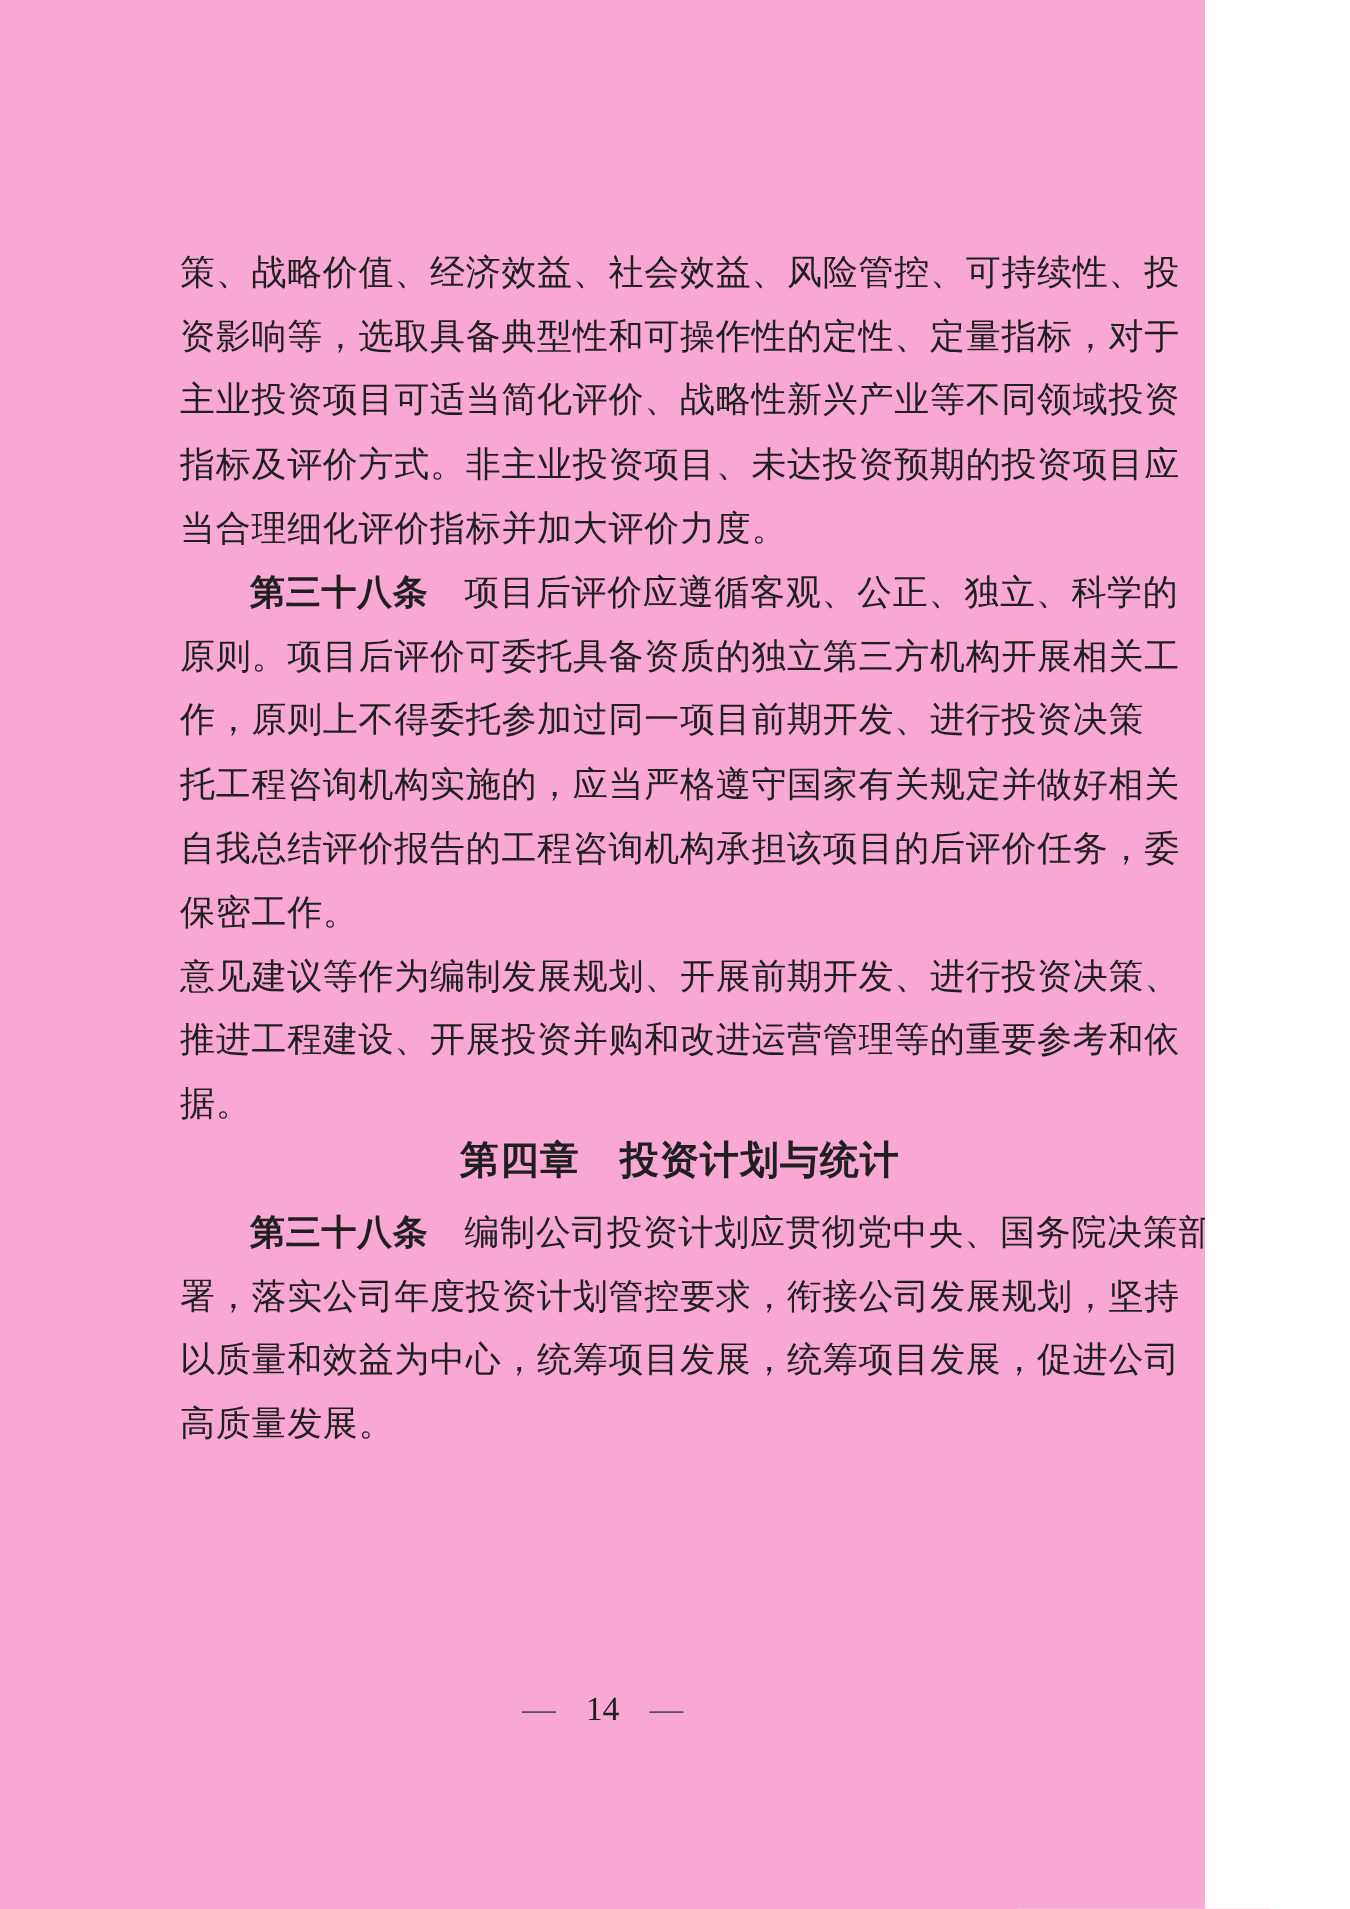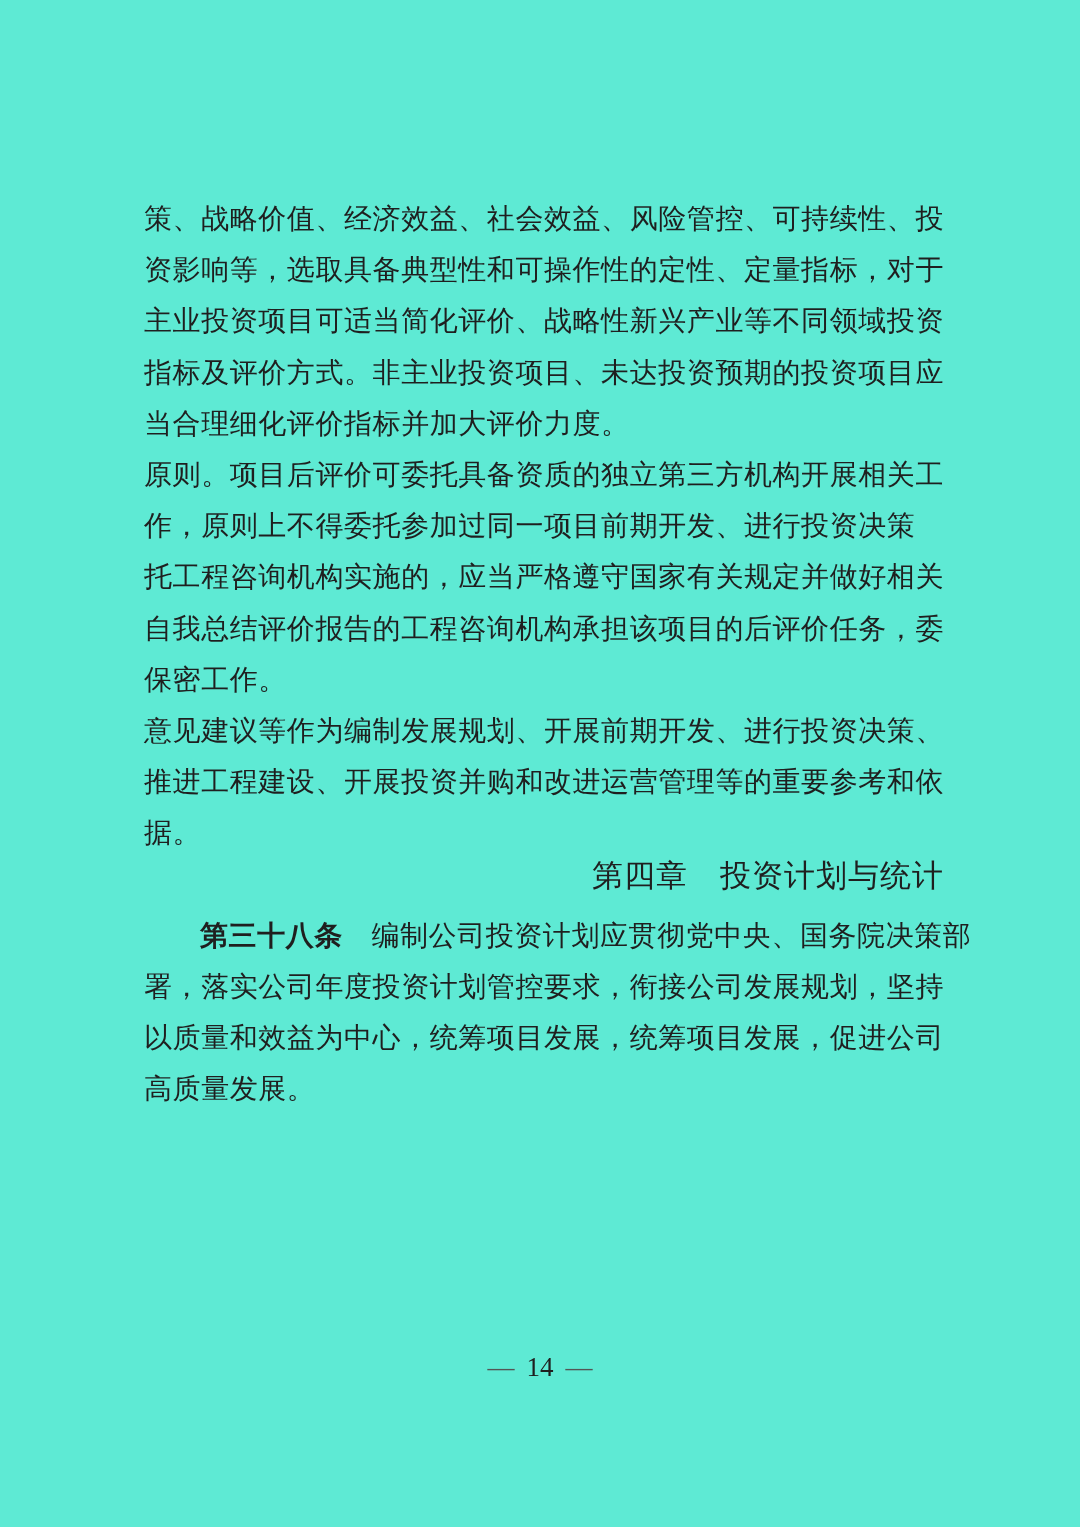--- a/index.html
+++ b/index.html
@@ -1,20 +1,20 @@
 <!DOCTYPE html>
 <html><head>
 <meta charset="utf-8">
 <style>
   html, body { margin: 0; padding: 0; }
   .page {
     position: relative;
-    width: 1080px;
+    width: 964px;
     height: 1527px;
-    background: #5eead4;
+    background: #f9a8d4;
     color: #1f1f1f;
     font-family: "Liberation Serif", "DejaVu Serif", serif;
     overflow: hidden;
   }
   .text-block {
     position: absolute;
     left: 144px;
     top: 193px;
     width: 800px;
   }
@@ -22,52 +22,53 @@
     font-size: 28px;
     line-height: 51.2px;
     height: 51.2px;
     letter-spacing: 0.57px;
     white-space: nowrap;
   }
   .line.indent { text-indent: 56px; }
   .article-num { font-weight: bold; }
   .line.chapter {
     font-family: "Liberation Sans", "DejaVu Sans", sans-serif;
-    font-weight: normal;
+    font-weight: bold;
     font-size: 31px;
-    text-align: right;
+    text-align: center;
     text-indent: 0;
     letter-spacing: 1px;
     position: relative;
     top: -8px;
   }
   .footer {
     position: absolute;
     left: 0;
     top: 1352px;
     width: 100%;
     text-align: center;
     font-size: 27px;
     line-height: 30px;
     color: #1f1f1f;
   }
   .footer .dash { color: #555; letter-spacing: 0; }
-  .footer .num { margin: 0 12px; }
+  .footer .num { margin: 0 24px; }
 </style>
 </head>
 <body>
 
 <div class="page">
 
   <div class="text-block" id="text-block">
       <div class="line body">策、战略价值、经济效益、社会效益、风险管控、可持续性、投</div>
       <div class="line body">资影响等，选取具备典型性和可操作性的定性、定量指标，对于</div>
       <div class="line body">主业投资项目可适当简化评价、战略性新兴产业等不同领域投资</div>
       <div class="line body">指标及评价方式。非主业投资项目、未达投资预期的投资项目应</div>
       <div class="line body">当合理细化评价指标并加大评价力度。</div>
+      <div class="line article indent"><span class="article-num">第三十八条</span><span>　项目后评价应遵循客观、公正、独立、科学的</span></div>
       <div class="line body">原则。项目后评价可委托具备资质的独立第三方机构开展相关工</div>
       <div class="line body">作，原则上不得委托参加过同一项目前期开发、进行投资决策</div>
       <div class="line body">托工程咨询机构实施的，应当严格遵守国家有关规定并做好相关</div>
       <div class="line body">自我总结评价报告的工程咨询机构承担该项目的后评价任务，委</div>
       <div class="line body">保密工作。</div>
       <div class="line body">意见建议等作为编制发展规划、开展前期开发、进行投资决策、</div>
       <div class="line body">推进工程建设、开展投资并购和改进运营管理等的重要参考和依</div>
       <div class="line body">据。</div>
       <div class="line chapter"><span>第四章</span><span>　投资计划与统计</span></div>
       <div class="line article indent"><span class="article-num">第三十八条</span><span>　编制公司投资计划应贯彻党中央、国务院决策部</span></div>

